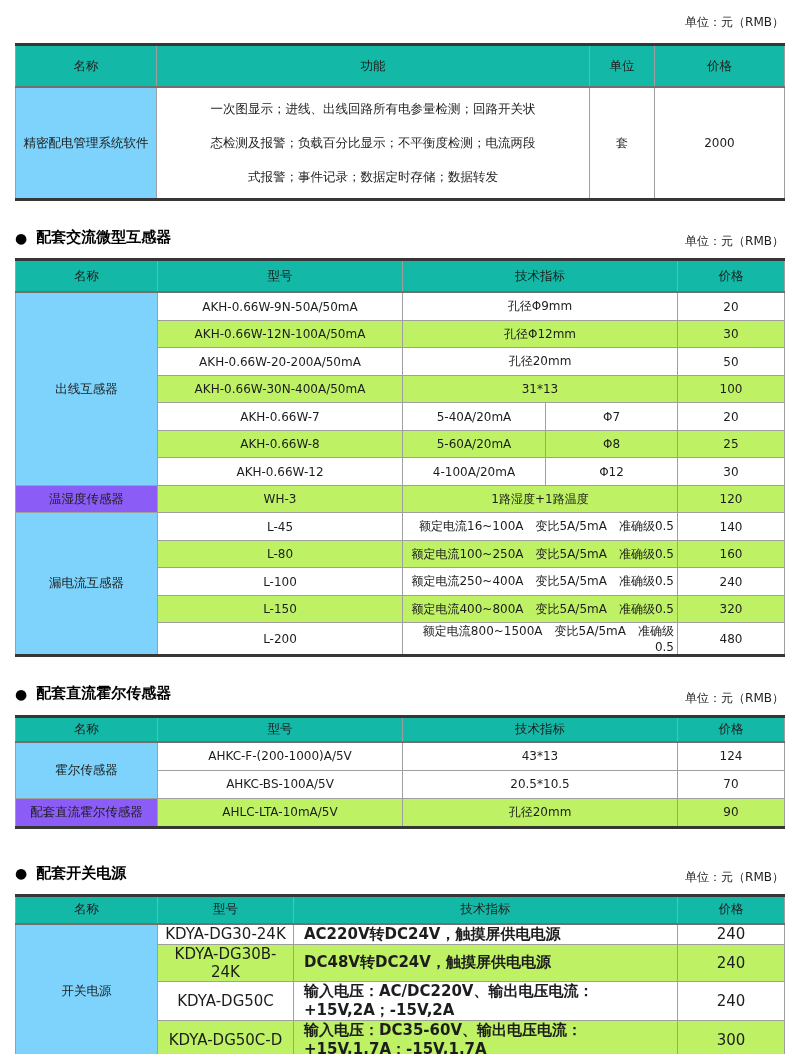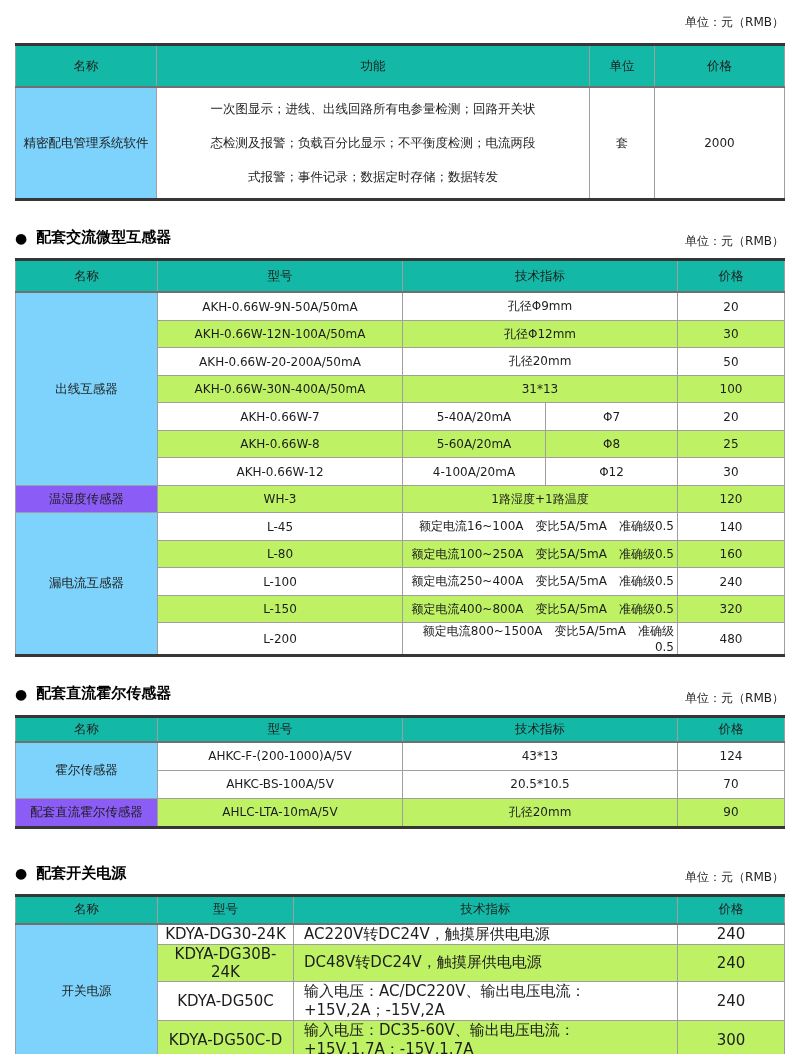--- a/index.html
+++ b/index.html
@@ -28,21 +28,21 @@
 
   .t2 thead td{height:30px;}
   .t2 tbody td{height:26.5px;}
   .t2 td.spec-left{text-align:right;padding-left:8px;}
 
   .t3 thead td{height:23px;}
   .t3 tbody td{height:27px;}
 
   .t4 thead td{height:26px;}
   .t4 tbody td{height:19px;font-size:15px;}
-  .t4 td.spec{text-align:left;padding-left:10px;}
+  .t4 td.spec{text-align:left;padding-left:10px;font-weight:bold;}
 
   .sec{display:flex;justify-content:space-between;align-items:flex-end;margin:28px 0 12px;}
   .sec.sec4{margin-top:36px;}
   .sec .title{font-size:15px;font-weight:bold;color:#000;display:flex;align-items:center;gap:9px;line-height:1.15;}
   .sec .bullet{font-size:14px;line-height:1;}
   .sec .unit{font-size:12px;transform:translateY(4px);}
 </style>
 </head>
 <body>
 

